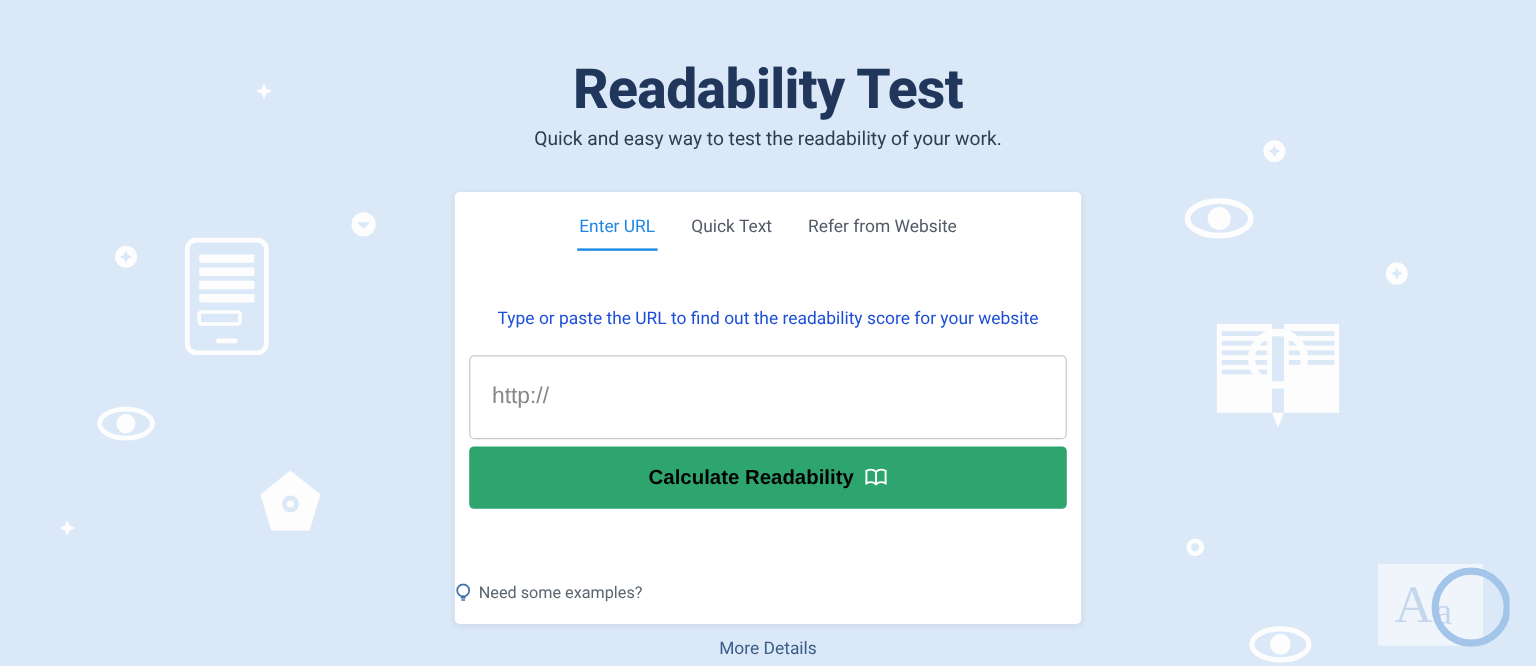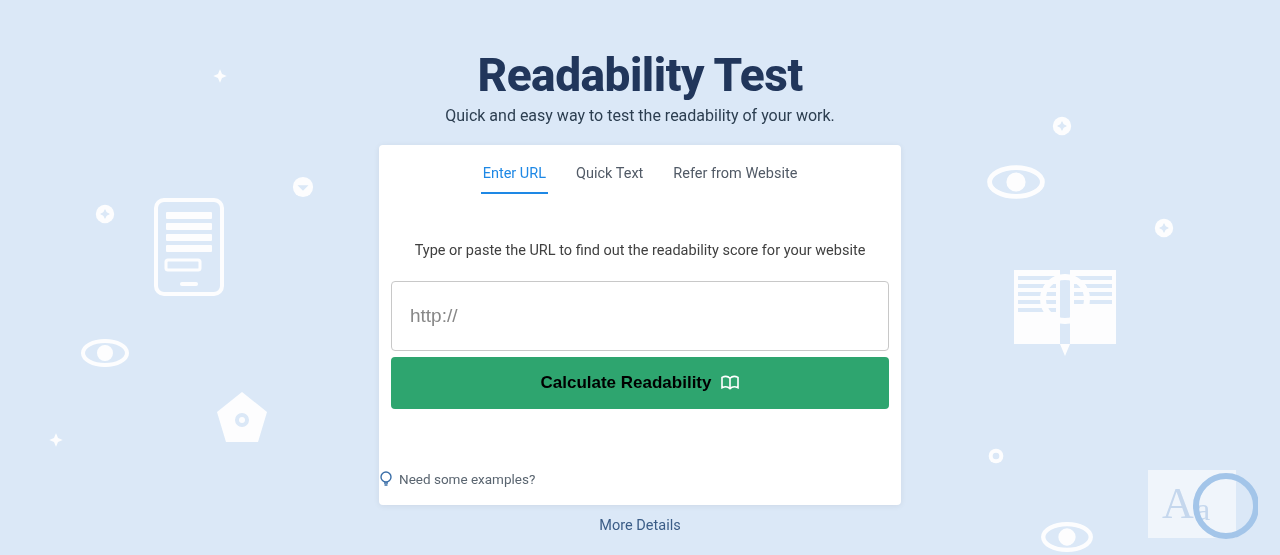--- a/index.html
+++ b/index.html
@@ -30,21 +30,21 @@
   font-weight: 800;
   color: #21365b;
   letter-spacing: -0.5px;
 }
 .subtitle {
   margin-top: 4px;
   font-size: 16px;
   color: #2c3e50;
 }
 .card {
-  margin-top: 20px;
+  margin-top: 35px;
   width: 522px;
   background: #fff;
   border-radius: 4px;
   box-shadow: 0 1px 6px rgba(0,0,0,0.07);
   padding-bottom: 18px;
 }
 .tabs {
   display: flex;
   justify-content: center;
   gap: 26px;
@@ -60,21 +60,21 @@
 .tab.active {
   color: #1e88e5;
   border-bottom: 2px solid #1e88e5;
 }
 .form-area {
   padding: 0 12px;
 }
 .instruction {
   text-align: center;
   font-size: 14.5px;
-  color: #404040;
+  color: #1d4ed8;
   margin-top: 48px;
   margin-bottom: 22px;
 }
 .url-input {
   width: 100%;
   border: 1px solid #c8c8c8;
   border-radius: 4px;
   height: 70px;
   padding: 0 18px;
   font-size: 19px;

